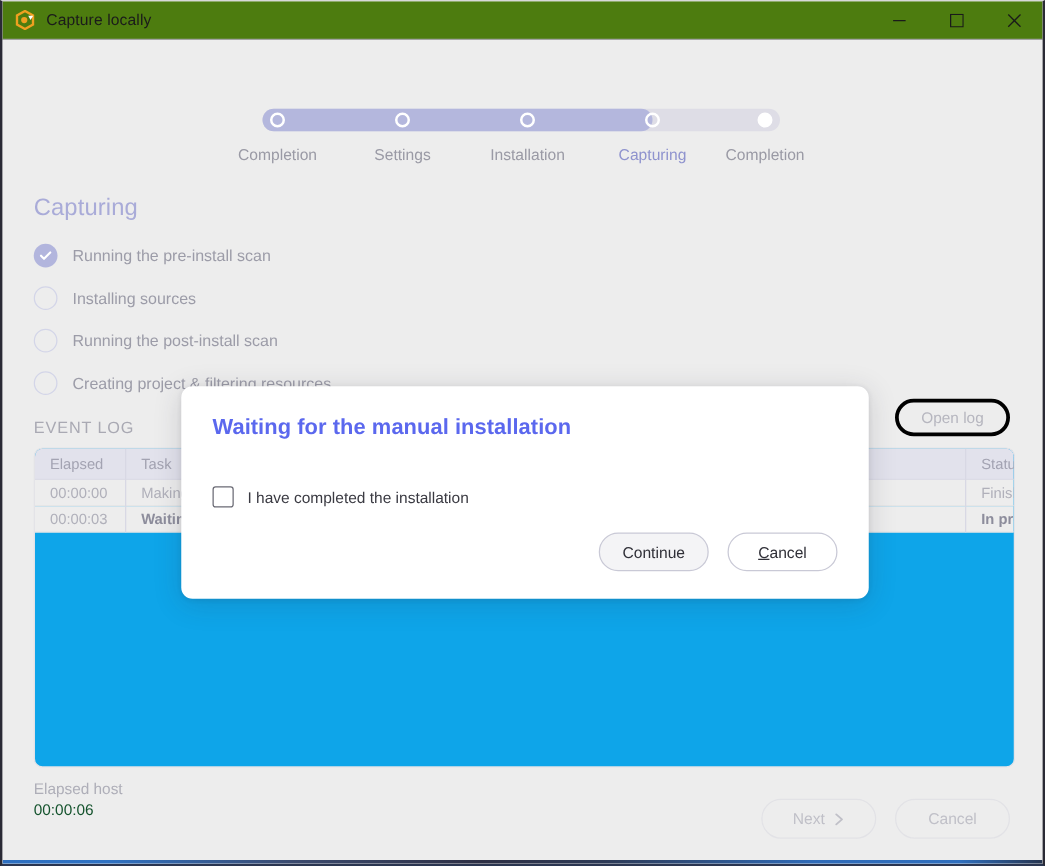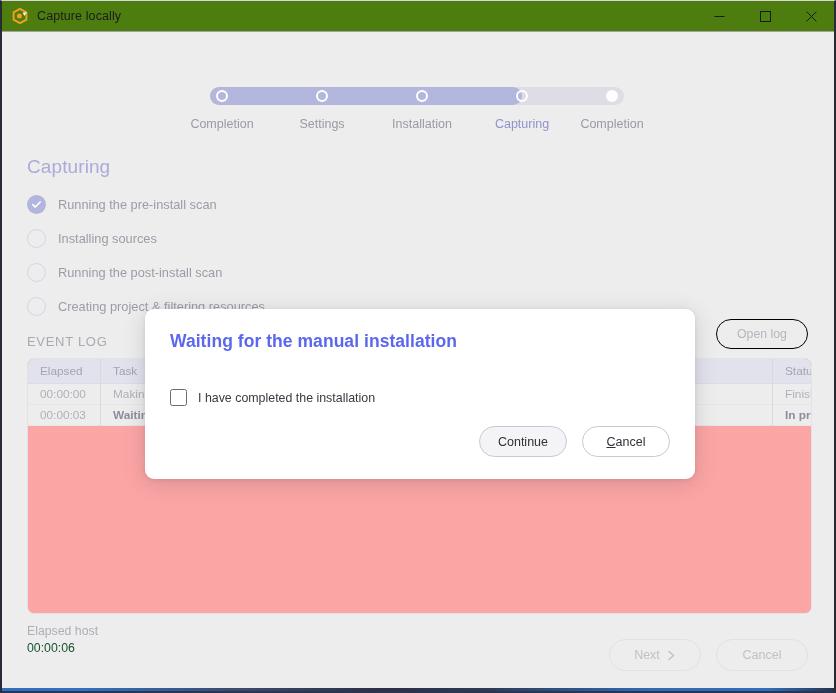--- a/index.html
+++ b/index.html
@@ -168,33 +168,33 @@
     position: absolute;
     left: 25px; top: 302px;
     font-size: 13px;
     color: #a9a9b3;
     letter-spacing: 0.7px;
   }
   #openlog-btn {
     position: absolute;
     right: 26px; top: 287px;
     width: 92px; height: 30px;
-    border: 1px solid #000000;
+    border: 3px solid #000000;
     border-radius: 15px;
     background: #ededed;
     color: #b6b6bf;
     font-size: 12.3px;
     display: flex; align-items: center; justify-content: center;
     cursor: default;
   }
   #logpanel {
     position: absolute;
     left: 25px; top: 326px;
     width: 785px; height: 256px;
-    background: #fca5a5;
+    background: #0ea5e9;
     border: 1px solid #e3e3e7;
     border-radius: 7px;
     overflow: hidden;
   }
   #log-head {
     display: flex;
     height: 25px;
     background: #e2e2ec;
     border-bottom: 1px solid #dcdce6;
     align-items: center;

